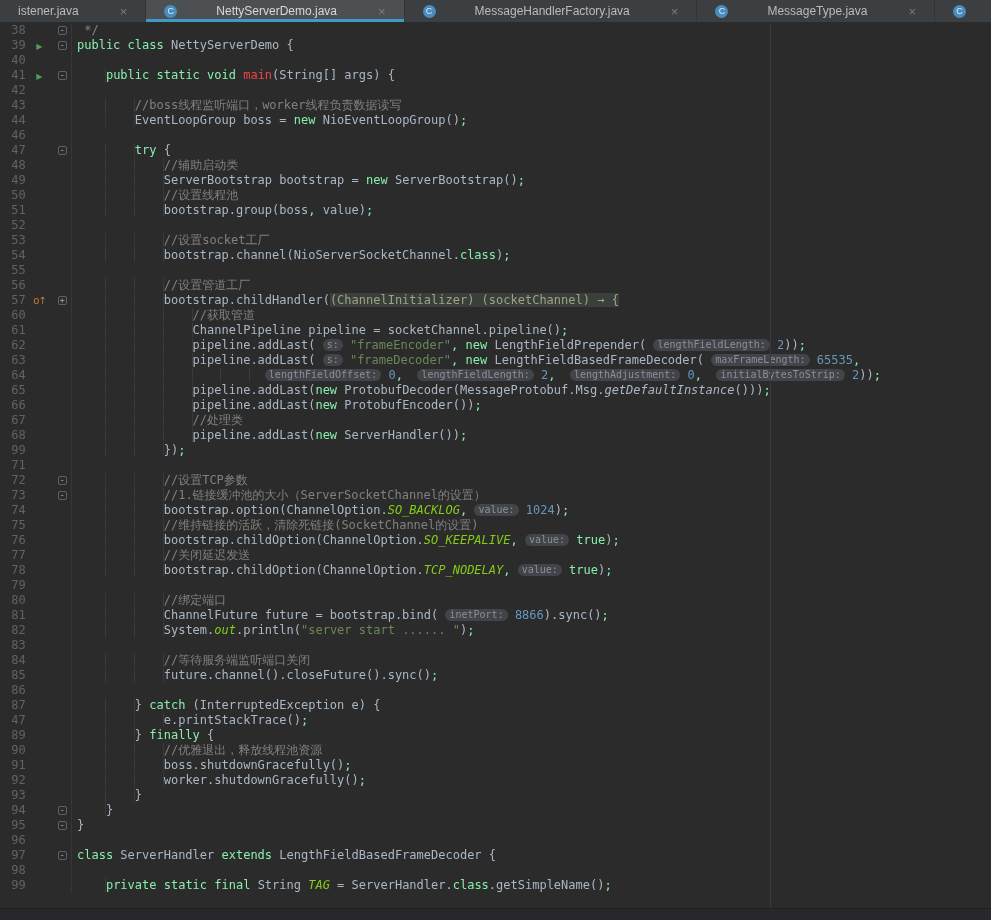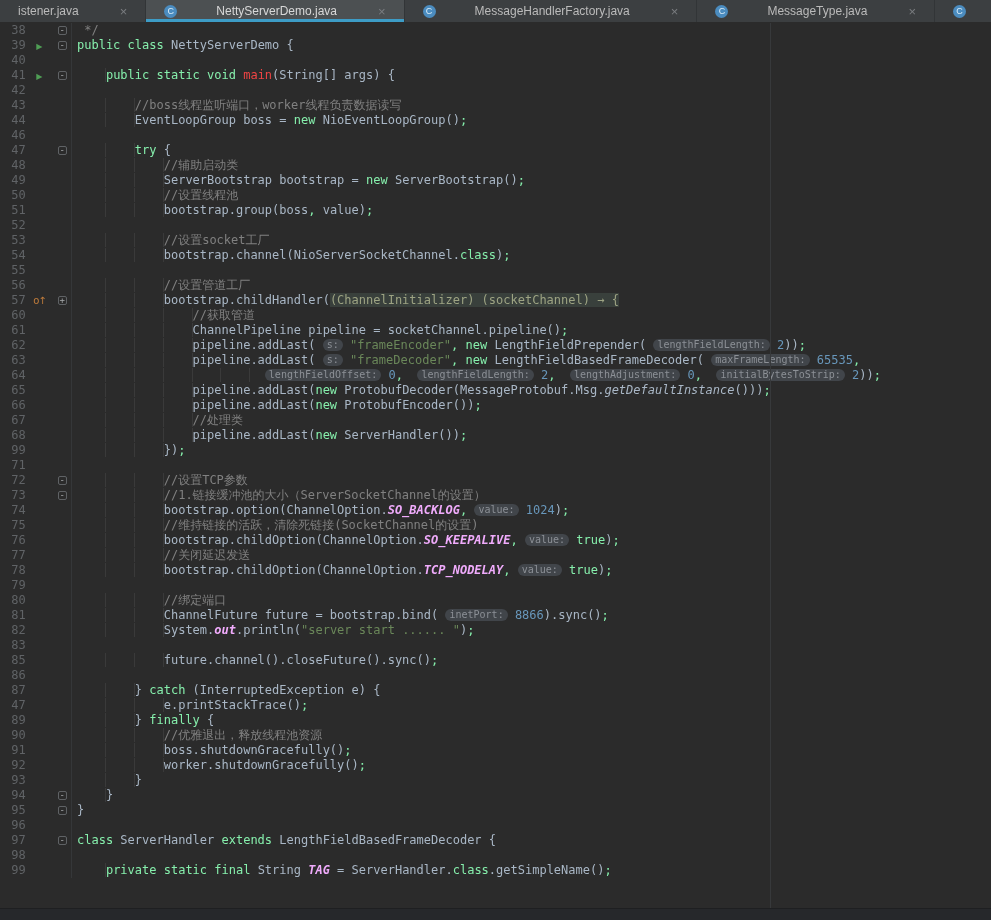--- a/index.html
+++ b/index.html
@@ -35,21 +35,21 @@
         transparent 0, transparent calc(4ch - 1px),
         #3A3A3A calc(4ch - 1px), #3A3A3A 4ch);}
   .margin-guide{position:absolute;left:770px;top:0;bottom:0;width:1px;background:#37393B;}
 
   
   .tp{color:#A9B7C6;}
   .tk{color:#86efac;}
   .tc{color:#808080;}
   .ts{color:#6A8759;}
   .tn{color:#6897BB;}
-  .tv{color:#f0abfc;font-style:italic;font-weight:bold;}
+  .tv{color:#84cc16;font-style:italic;}
   .tm{color:#ef4444;}
   .ti{color:#A9B7C6;font-style:italic;}
   .th{display:inline-block;background:#41454A;color:#8C9096;font-size:10px;line-height:12px;
       padding:0 4px;border-radius:6px;vertical-align:1px;}
   .tF{background:#39403C;color:#9DA383;}
 
   .bottombar{height:12px;background:#26282B;border-top:1px solid #1E1F21;}
 </style>
 </head>
 <body>
@@ -128,20 +128,21 @@
         <div class="line"><div class="gutter"><span class="lnum">74</span><span class="islot"></span><span class="fslot"></span></div><div class="codeline"><span class="ind">            </span><span class="tp">bootstrap.option(ChannelOption.</span><span class="tv">SO_BACKLOG</span><span class="tk">,</span><span class="tp"> </span><span class="th">value:</span><span class="tp"> </span><span class="tn">1024</span><span class="tp">)</span><span class="tk">;</span></div></div>
         <div class="line"><div class="gutter"><span class="lnum">75</span><span class="islot"></span><span class="fslot"></span></div><div class="codeline"><span class="ind">            </span><span class="tc">//维持链接的活跃，清除死链接(SocketChannel的设置)</span></div></div>
         <div class="line"><div class="gutter"><span class="lnum">76</span><span class="islot"></span><span class="fslot"></span></div><div class="codeline"><span class="ind">            </span><span class="tp">bootstrap.childOption(ChannelOption.</span><span class="tv">SO_KEEPALIVE</span><span class="tk">,</span><span class="tp"> </span><span class="th">value:</span><span class="tp"> </span><span class="tk">true</span><span class="tp">)</span><span class="tk">;</span></div></div>
         <div class="line"><div class="gutter"><span class="lnum">77</span><span class="islot"></span><span class="fslot"></span></div><div class="codeline"><span class="ind">            </span><span class="tc">//关闭延迟发送</span></div></div>
         <div class="line"><div class="gutter"><span class="lnum">78</span><span class="islot"></span><span class="fslot"></span></div><div class="codeline"><span class="ind">            </span><span class="tp">bootstrap.childOption(ChannelOption.</span><span class="tv">TCP_NODELAY</span><span class="tk">,</span><span class="tp"> </span><span class="th">value:</span><span class="tp"> </span><span class="tk">true</span><span class="tp">)</span><span class="tk">;</span></div></div>
         <div class="line"><div class="gutter"><span class="lnum">79</span><span class="islot"></span><span class="fslot"></span></div><div class="codeline"></div></div>
         <div class="line"><div class="gutter"><span class="lnum">80</span><span class="islot"></span><span class="fslot"></span></div><div class="codeline"><span class="ind">            </span><span class="tc">//绑定端口</span></div></div>
         <div class="line"><div class="gutter"><span class="lnum">81</span><span class="islot"></span><span class="fslot"></span></div><div class="codeline"><span class="ind">            </span><span class="tp">ChannelFuture future = bootstrap.bind( </span><span class="th">inetPort:</span><span class="tp"> </span><span class="tn">8866</span><span class="tp">).sync()</span><span class="tk">;</span></div></div>
         <div class="line"><div class="gutter"><span class="lnum">82</span><span class="islot"></span><span class="fslot"></span></div><div class="codeline"><span class="ind">            </span><span class="tp">System.</span><span class="tv">out</span><span class="tp">.println(</span><span class="ts">"server start ...... "</span><span class="tp">)</span><span class="tk">;</span></div></div>
         <div class="line"><div class="gutter"><span class="lnum">83</span><span class="islot"></span><span class="fslot"></span></div><div class="codeline"></div></div>
+        <div class="line"><div class="gutter"><span class="lnum">84</span><span class="islot"></span><span class="fslot"></span></div><div class="codeline"><span class="ind">            </span><span class="tc">//等待服务端监听端口关闭</span></div></div>
         <div class="line"><div class="gutter"><span class="lnum">85</span><span class="islot"></span><span class="fslot"></span></div><div class="codeline"><span class="ind">            </span><span class="tp">future.channel().closeFuture().sync()</span><span class="tk">;</span></div></div>
         <div class="line"><div class="gutter"><span class="lnum">86</span><span class="islot"></span><span class="fslot"></span></div><div class="codeline"></div></div>
         <div class="line"><div class="gutter"><span class="lnum">87</span><span class="islot"></span><span class="fslot"></span></div><div class="codeline"><span class="ind">        </span><span class="tp">} </span><span class="tk">catch</span><span class="tp"> (InterruptedException e) {</span></div></div>
         <div class="line"><div class="gutter"><span class="lnum">47</span><span class="islot"></span><span class="fslot"></span></div><div class="codeline"><span class="ind">            </span><span class="tp">e.printStackTrace()</span><span class="tk">;</span></div></div>
         <div class="line"><div class="gutter"><span class="lnum">89</span><span class="islot"></span><span class="fslot"></span></div><div class="codeline"><span class="ind">        </span><span class="tp">} </span><span class="tk">finally</span><span class="tp"> {</span></div></div>
         <div class="line"><div class="gutter"><span class="lnum">90</span><span class="islot"></span><span class="fslot"></span></div><div class="codeline"><span class="ind">            </span><span class="tc">//优雅退出，释放线程池资源</span></div></div>
         <div class="line"><div class="gutter"><span class="lnum">91</span><span class="islot"></span><span class="fslot"></span></div><div class="codeline"><span class="ind">            </span><span class="tp">boss.shutdownGracefully()</span><span class="tk">;</span></div></div>
         <div class="line"><div class="gutter"><span class="lnum">92</span><span class="islot"></span><span class="fslot"></span></div><div class="codeline"><span class="ind">            </span><span class="tp">worker.shutdownGracefully()</span><span class="tk">;</span></div></div>
         <div class="line"><div class="gutter"><span class="lnum">93</span><span class="islot"></span><span class="fslot"></span></div><div class="codeline"><span class="ind">        </span><span class="tp">}</span></div></div>
         <div class="line"><div class="gutter"><span class="lnum">94</span><span class="islot"></span><span class="fslot"><span class="fbox">-</span></span></div><div class="codeline"><span class="ind">    </span><span class="tp">}</span></div></div>

